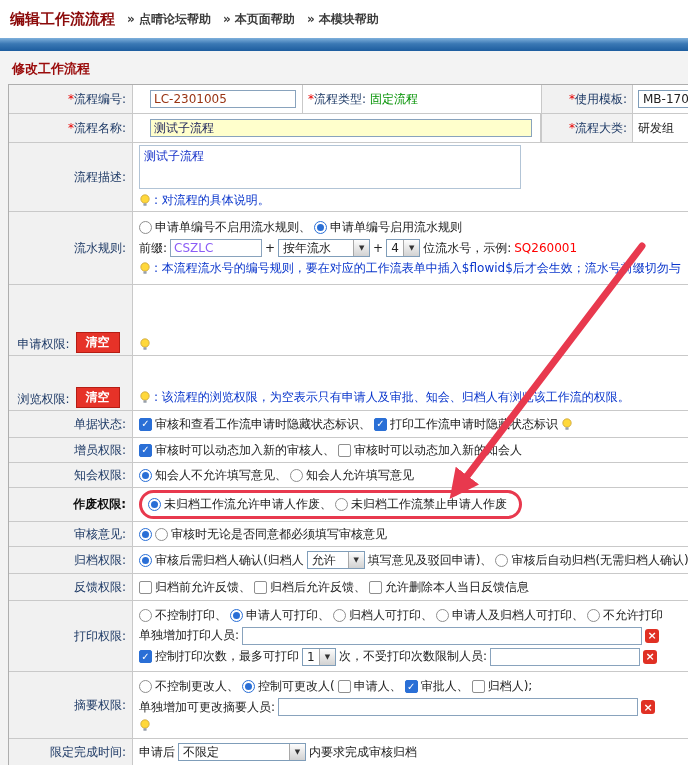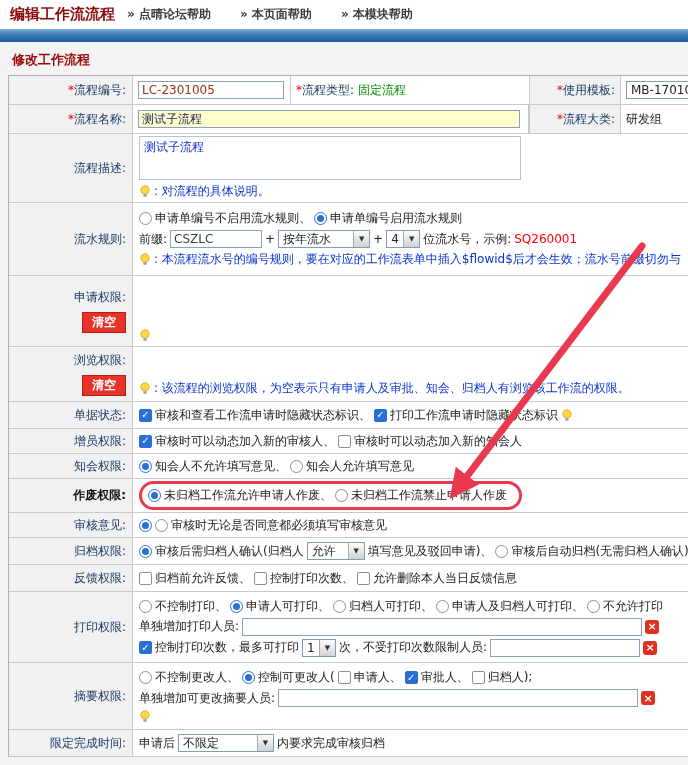--- a/index.html
+++ b/index.html
@@ -1,64 +1,64 @@
 <!DOCTYPE html>
 <html><head>
 <meta charset="utf-8">
 <style>
   html,body{margin:0;padding:0;background:#fff;}
   .page{width:688px;height:765px;position:relative;overflow:hidden;background:#f3f3f3;
         font-family:"DejaVu Sans","Liberation Sans",sans-serif;font-size:12px;color:#222;}
   
-  .hdr{height:29px;background:#fff;display:flex;align-items:center;padding-left:10px;}
+  .hdr{height:38px;background:#fff;display:flex;align-items:center;padding-left:10px;}
   .hdr-title{font-size:15px;font-weight:bold;color:#8b0a0a;}
-  .crumbs{display:flex;gap:29px;margin-left:12px;color:#3c3c3c;font-weight:bold;font-size:12px;}
+  .crumbs{display:flex;gap:12px;margin-left:12px;color:#3c3c3c;font-weight:bold;font-size:12px;}
   .crumb{cursor:pointer;}
   .bluebar{height:13px;background:linear-gradient(180deg,#7fb0dc 0%,#3a78b4 45%,#1d5d9f 100%);}
   .sect{padding:9px 0 6px 12px;color:#9a0b0b;font-weight:bold;font-size:13px;}
   
   .tbl{margin-left:8px;width:880px;background:#fff;border:1px solid #aeaeae;border-bottom:none;}
   .row{display:flex;border-bottom:1px solid #c9c9c9;align-items:stretch;}
   .lbl{width:124px;flex:none;background:#f1f1f1;border-right:1px solid #c9c9c9;display:flex;
        align-items:center;justify-content:flex-end;padding:2px 6px 2px 2px;box-sizing:border-box;
        color:#1e3a66;text-align:right;}
-  .lbl.col{flex-direction:column;align-items:flex-end;justify-content:center;gap:6px;}
+  .lbl.col{flex-direction:row;align-items:flex-end;justify-content:center;gap:6px;}
   .lbl.em{font-weight:bold;color:#101010;}
   .lbl2{width:92px;flex:none;background:#f1f1f1;border-left:1px solid #c9c9c9;border-right:1px solid #c9c9c9;
         display:flex;align-items:center;justify-content:flex-end;padding-right:5px;box-sizing:border-box;color:#1e3a66;}
   .cell{display:flex;align-items:center;padding:2px 5px;box-sizing:border-box;min-width:0;background:#fff;}
-  .cell.bR{border-right:1px solid #c9c9c9;}
+  .cell.bR{border-right:1px solid #c9c9c9;margin-left:12px;}
   .cell.grow{flex:1;}
   .ctt{flex:1;background:#fff;padding:2px 6px;display:flex;flex-direction:column;justify-content:center;
        gap:3px;box-sizing:border-box;min-width:0;overflow:hidden;}
   .ctt.bottom{justify-content:flex-end;padding-bottom:4px;}
   .line{display:flex;align-items:center;gap:3px;white-space:nowrap;}
   .req{color:#e60000;}
   .green{color:#019101;}
   .redtx{color:#ff0000;}
   .hint{color:#0a36cc;display:flex;align-items:center;gap:3px;white-space:nowrap;}
   
   .mh28{min-height:28px}.mh66{min-height:66px}.mh72{min-height:72px}.mh70{min-height:70px}
   .mh54{min-height:54px}.mh26{min-height:26px}.mh24{min-height:24px}.mh32{min-height:32px}
   .w158{width:158px;flex:none}.w238{width:238px;flex:none}
   
   input.inp{border:1px solid #89a3bd;height:18px;font-size:12px;padding:0 3px;box-sizing:border-box;
-            font-family:inherit;background:#fff;color:#404040;}
+            font-family:inherit;background:#fff;color:#8b5cf6;}
   input.num{width:146px;color:#993312;}
   input.yellow{width:382px;background:#ffffcc;color:#20265c;}
   input.w92{width:92px;} input.w400{width:400px;} input.w150{width:150px;} input.w360{width:360px;}
   .desc-box{border:1px solid #b2c4d6;width:382px;height:44px;padding:2px 4px;box-sizing:border-box;
             color:#1430c8;background:#fff;overflow:hidden;text-align:left;}
   .selbox{display:inline-flex;align-items:stretch;border:1px solid #7f9db9;background:#fff;height:18px;
           box-sizing:border-box;flex:none;cursor:pointer;}
   .selbox .txt{flex:1;display:flex;align-items:center;padding:0 4px;overflow:hidden;}
   .selbox .arw{width:15px;flex:none;background:linear-gradient(#fdfdfd,#d2d2d2);border-left:1px solid #a8a8a8;
                display:flex;align-items:center;justify-content:center;color:#333;}
   .selbox .arw::after{content:"▼";font-size:7px;}
-  .sw100{width:92px}.sw34{width:34px}.sw58{width:58px}.sw112{width:96px}.sw170{width:170px}
+  .sw100{width:92px}.sw34{width:34px}.sw58{width:58px}.sw112{width:128px}.sw170{width:170px}
   .rd{width:13px;height:13px;border:1px solid #8f8f8f;border-radius:50%;background:#fff;display:inline-flex;
       align-items:center;justify-content:center;flex:none;cursor:pointer;box-sizing:border-box;}
   .rd.on{border-color:#2a6fd6;}
   .rd.on::after{content:"";width:7px;height:7px;border-radius:50%;background:#2a6fd6;}
   .cb{width:13px;height:13px;border:1px solid #8f8f8f;border-radius:2px;background:#fff;display:inline-flex;
       align-items:center;justify-content:center;flex:none;cursor:pointer;box-sizing:border-box;}
   .cb.on{background:#2a6fd6;border-color:#2a6fd6;}
   .cb.on::after{content:"✓";color:#fff;font-size:10px;font-weight:bold;line-height:1;}
   .clear-btn{background:#e63228;border:1px solid #b51d14;color:#fff;font-weight:bold;font-size:12px;
              padding:1px 9px;cursor:pointer;display:inline-block;}
@@ -318,21 +318,21 @@
 
     <div class="row mh26">
       <div class="lbl">
           <span>反馈权限:</span>
         </div>
       <div class="ctt">
         <div class="line">
           <span class="cb"></span>
           <span>归档前允许反馈、</span>
           <span class="cb"></span>
-          <span>控制打印次数、</span>
+          <span>归档后允许反馈、</span>
           <span class="cb"></span>
           <span>允许删除本人当日反馈信息</span>
         </div>
       </div>
     </div>
 
     <div class="row mh70">
       <div class="lbl">
           <span>打印权限:</span>
         </div>

